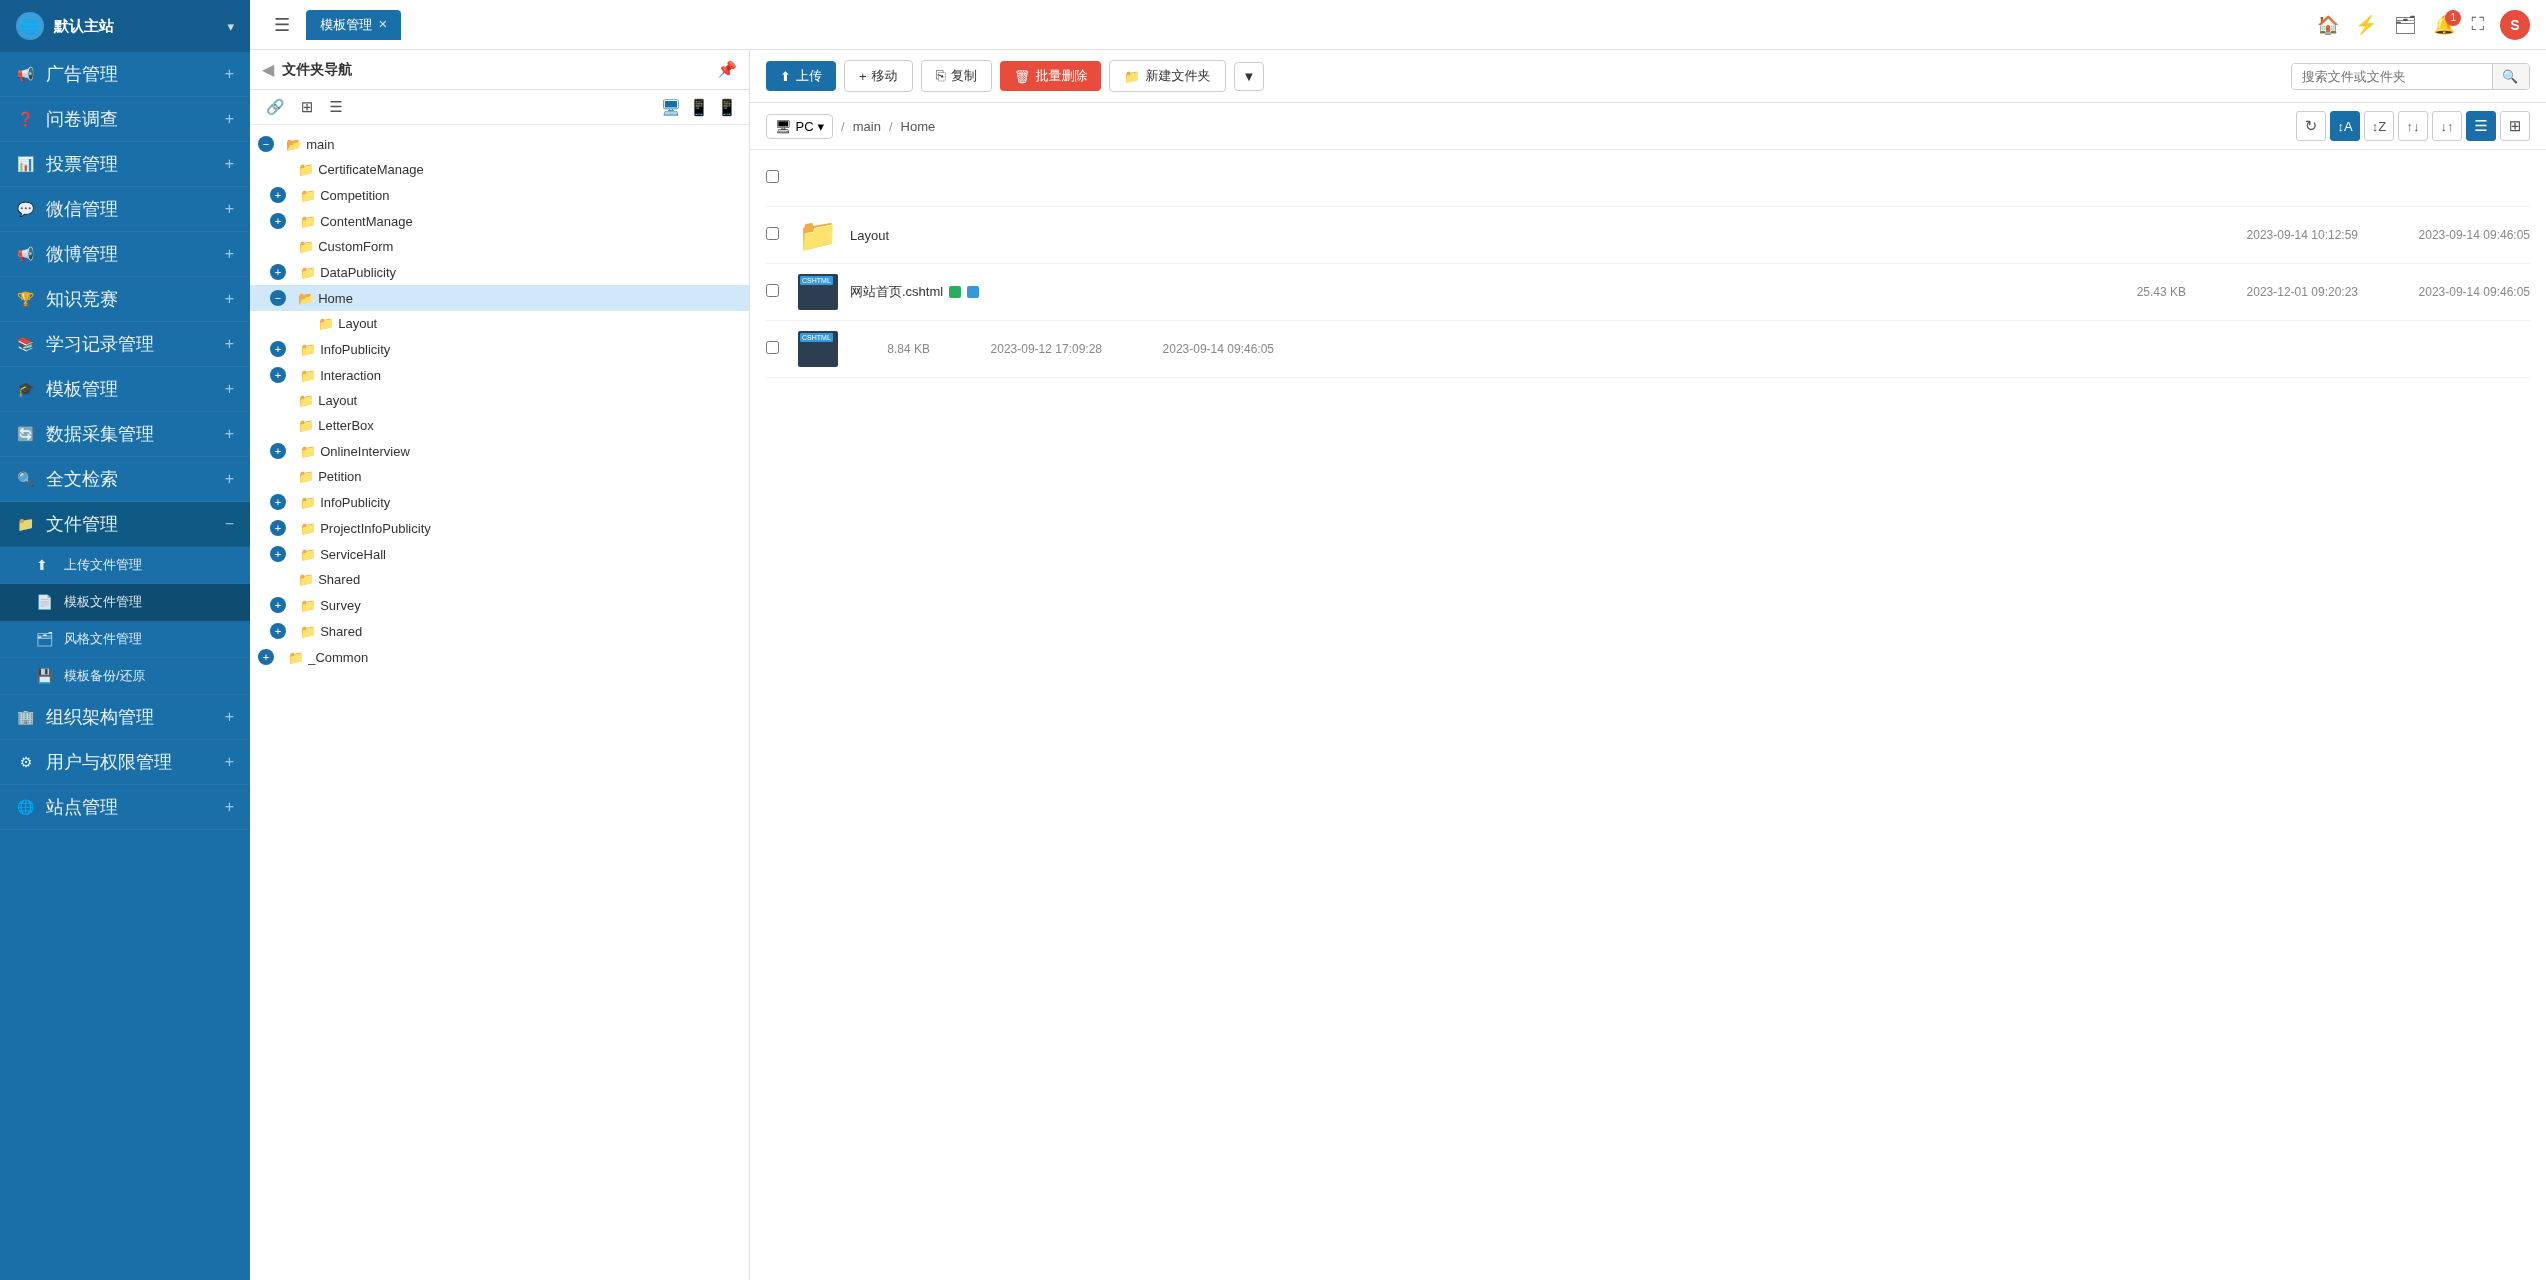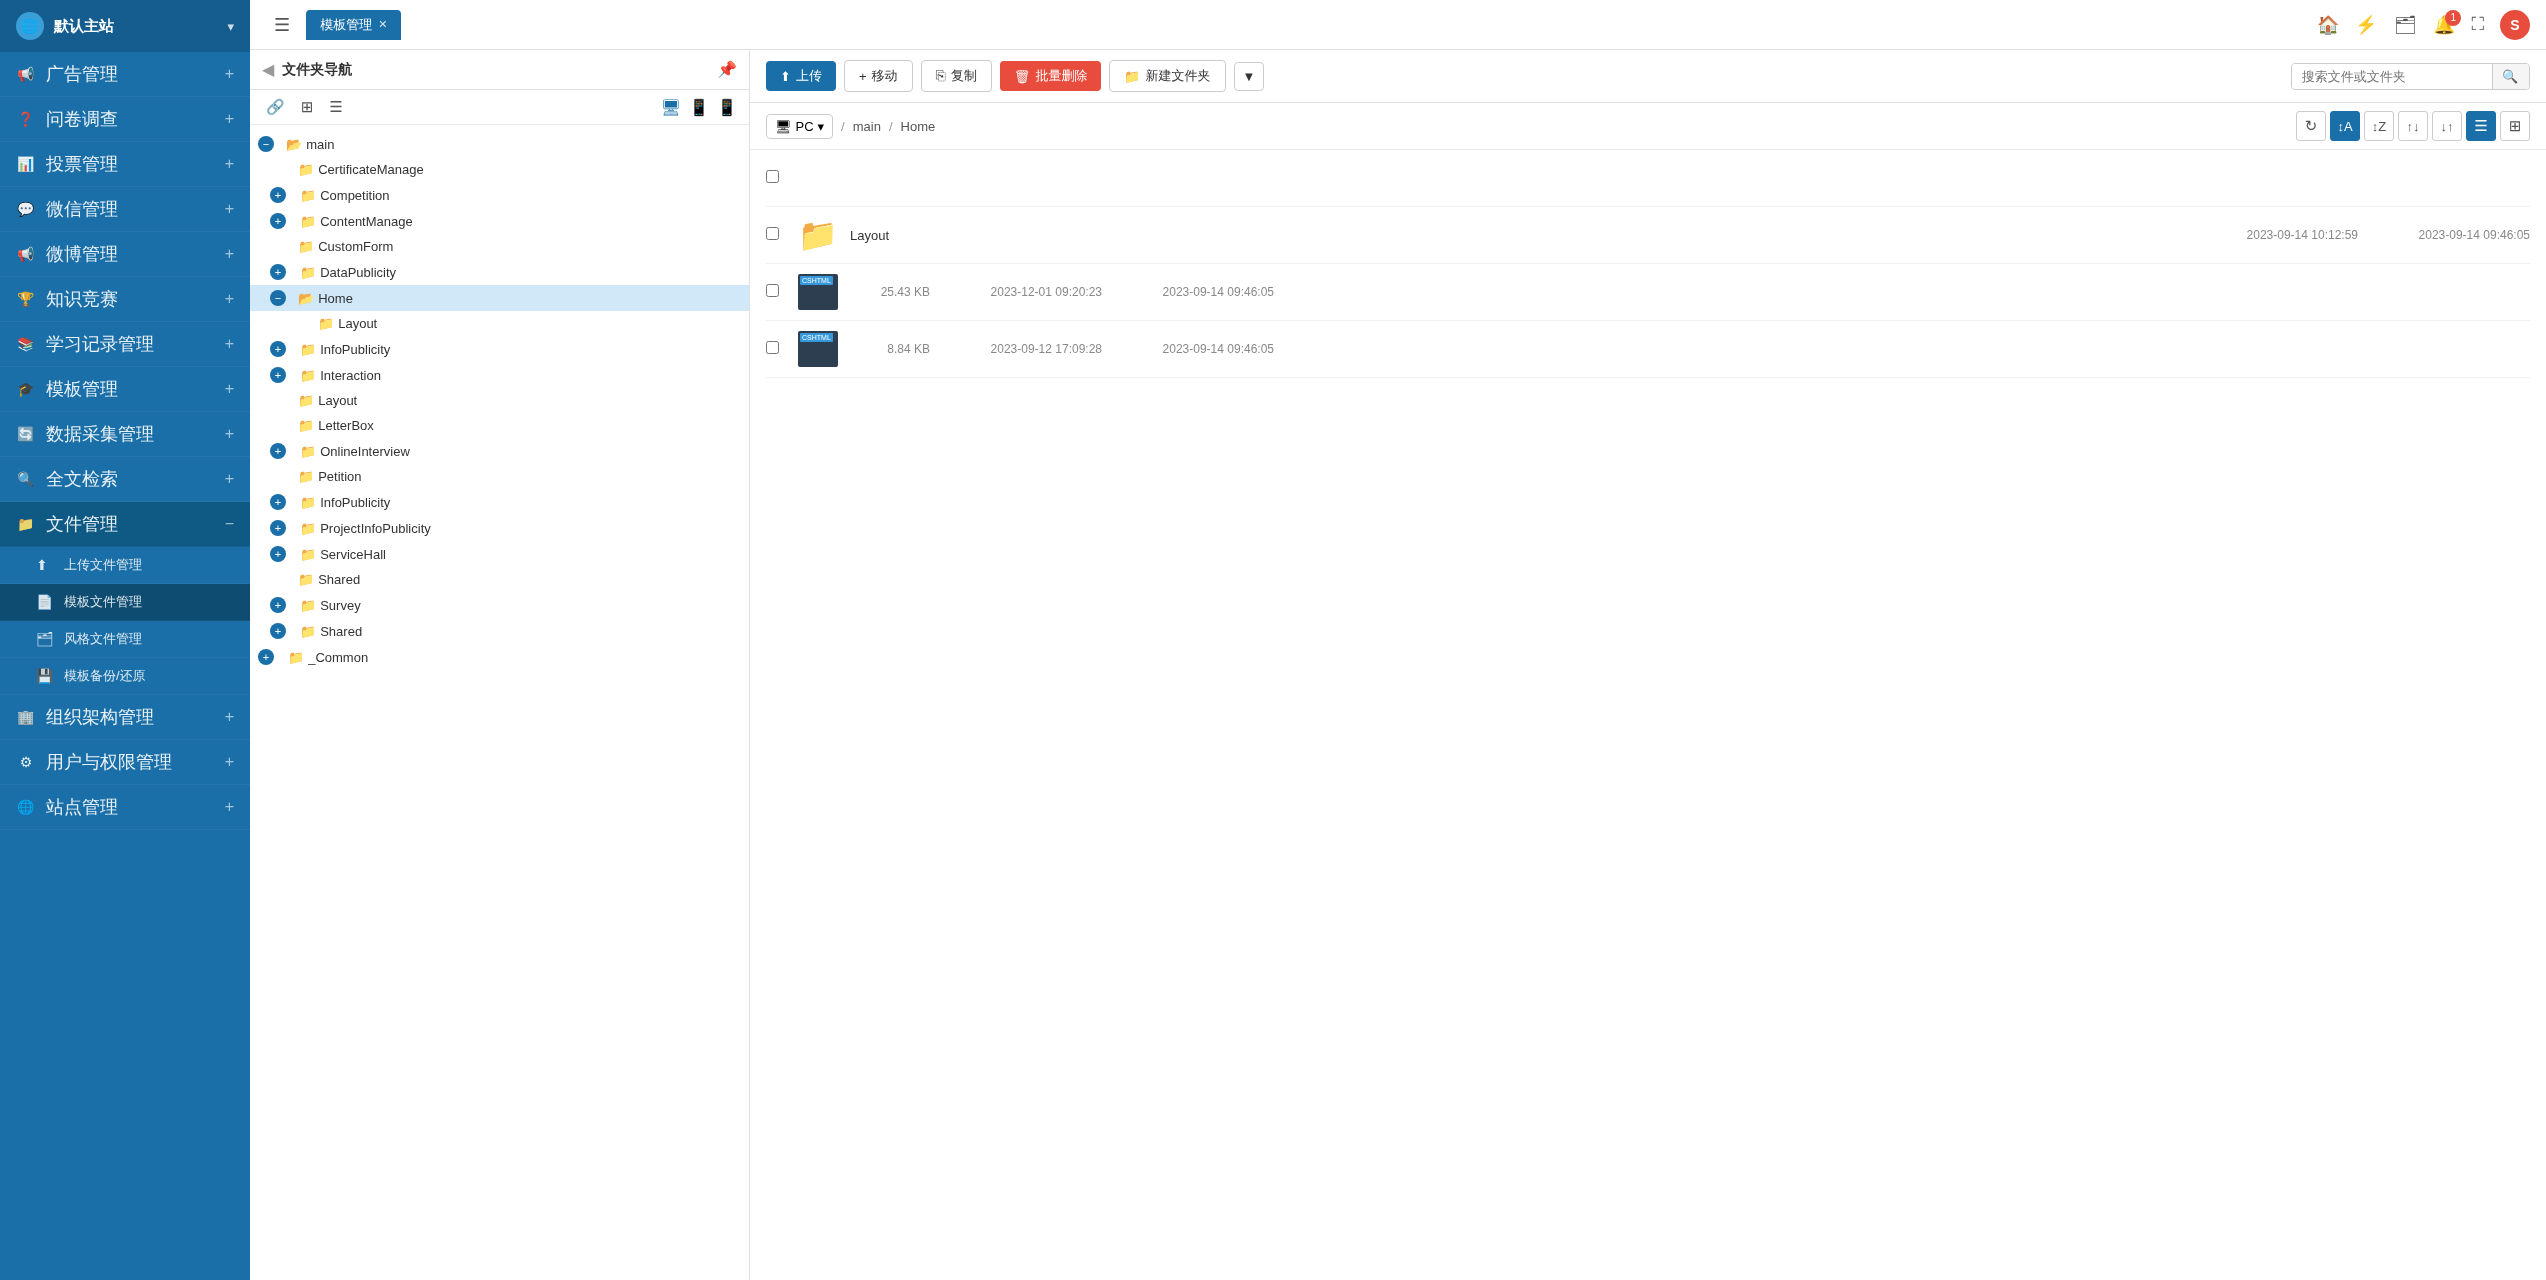--- a/index.html
+++ b/index.html
@@ -721,20 +721,25 @@
 
         <div class="file-row">
           <div class="file-checkbox">
             <input type="checkbox" style="">
           </div>
           <div class="file-icon-wrap">
             <div class="file-thumb">
               <span class="cshtml-label">CSHTML</span>
             </div>
           </div>
+          <div class="file-name">
+            <span>网站首页.cshtml</span>
+            <span class="file-tag-green"></span>
+            <span class="file-tag-blue"></span>
+          </div>
           <div class="file-size">25.43 KB</div>
           <div class="file-date">2023-12-01 09:20:23</div>
           <div class="file-date2">2023-09-14 09:46:05</div>
         </div>
 
         <div class="file-row">
           <div class="file-checkbox">
             <input type="checkbox" style="">
           </div>
           <div class="file-icon-wrap">

